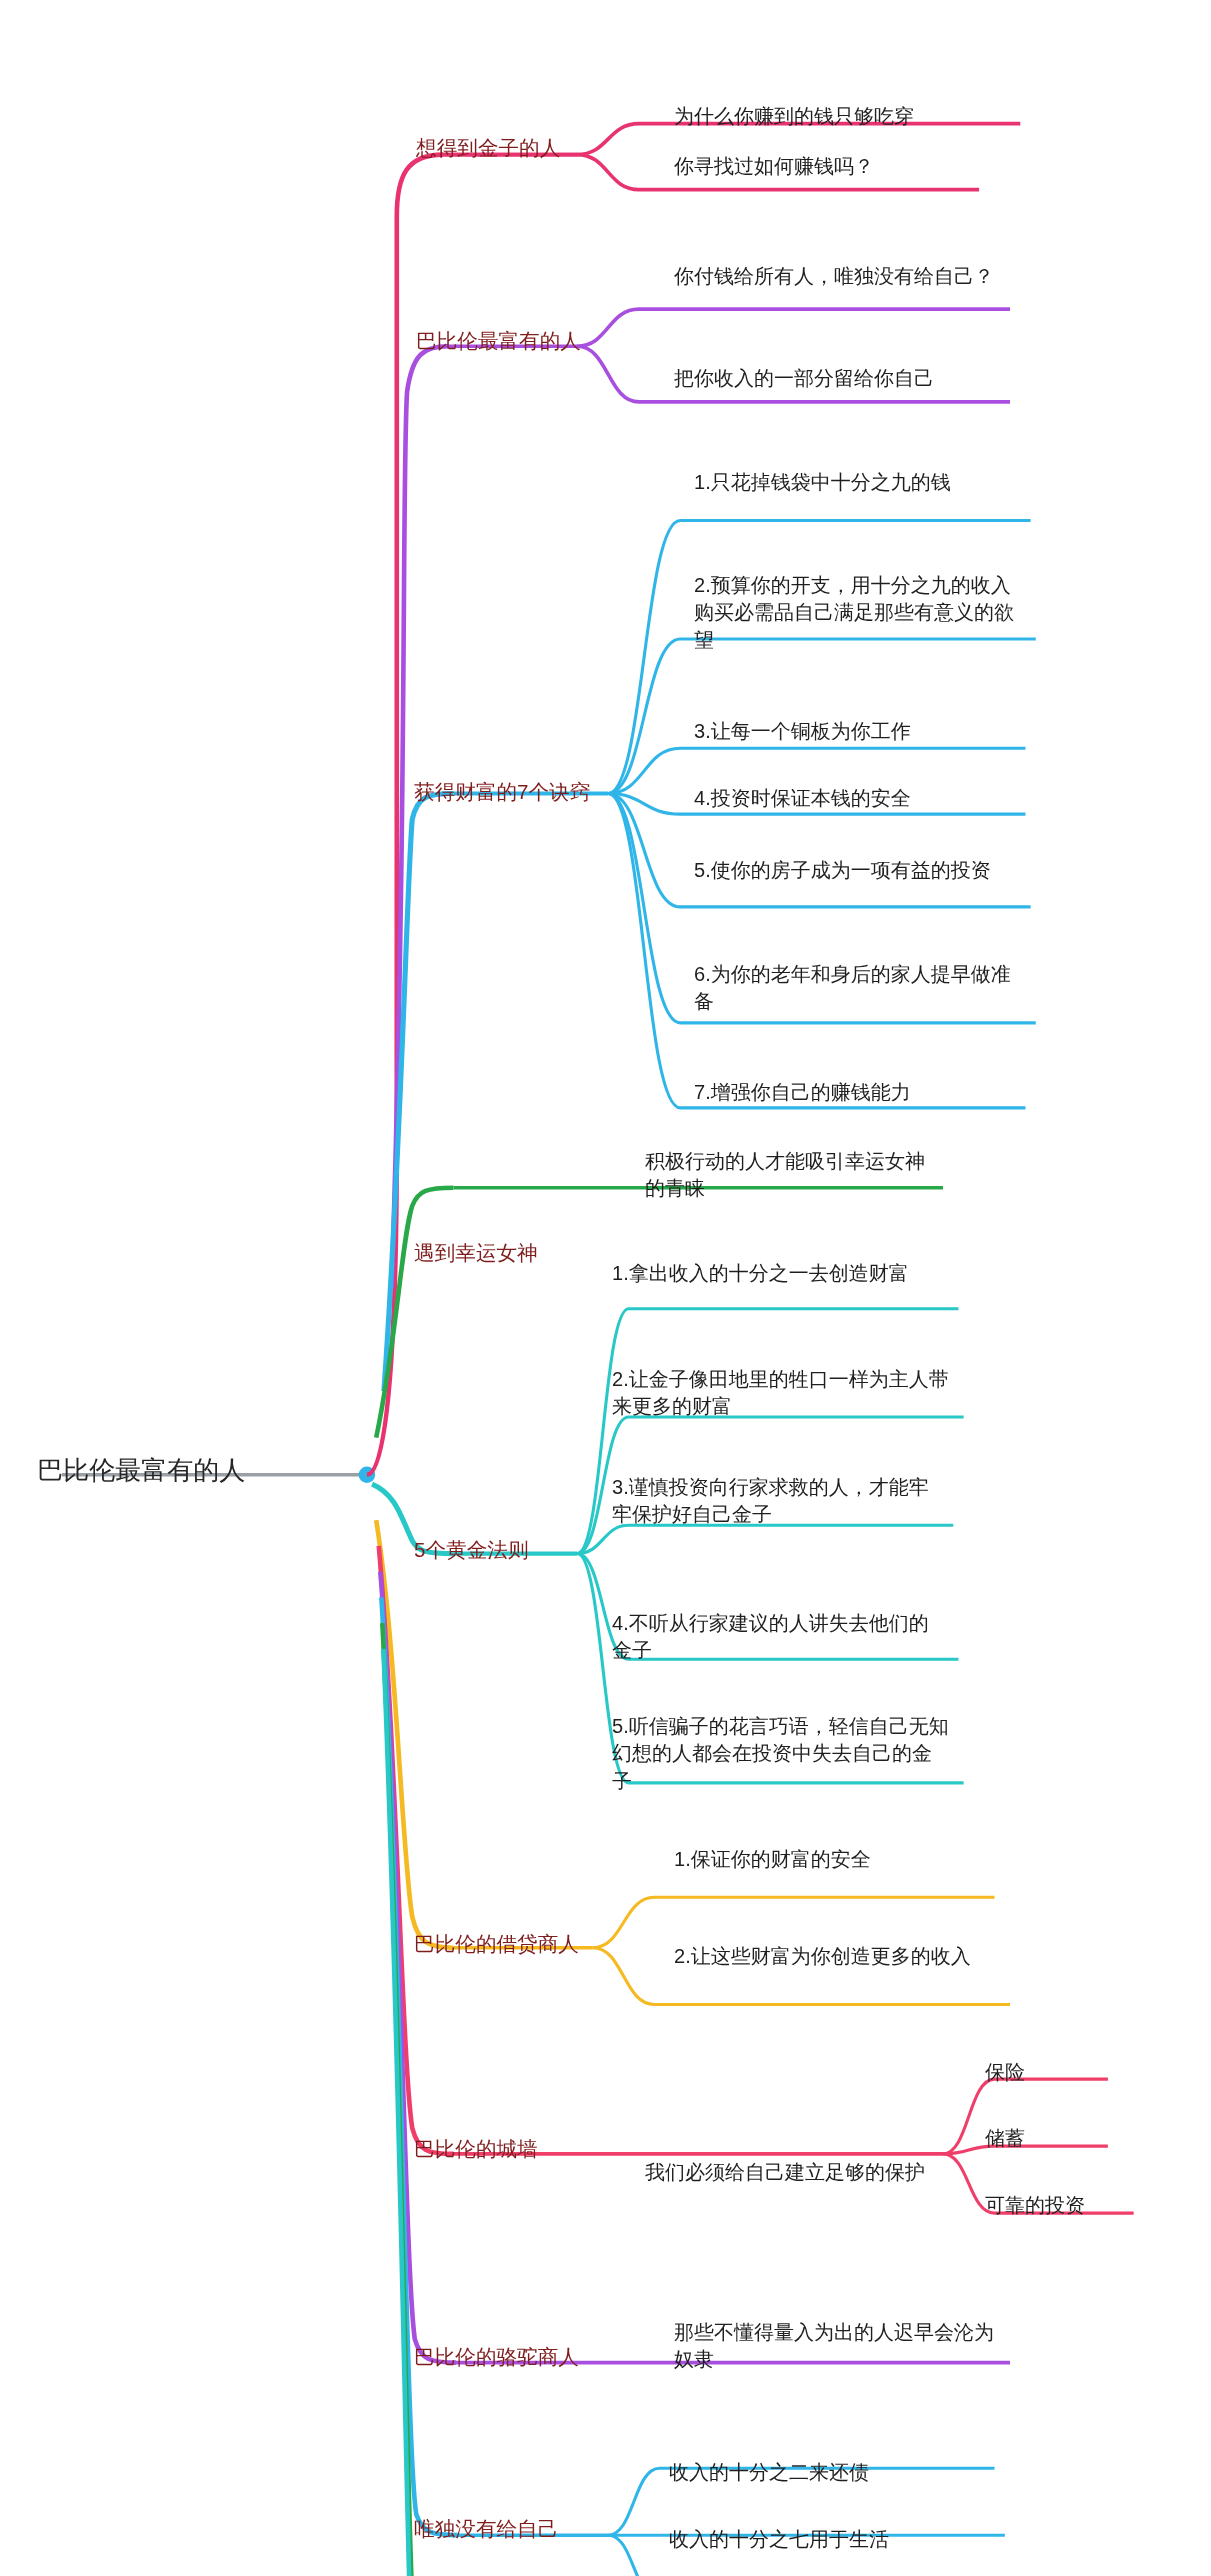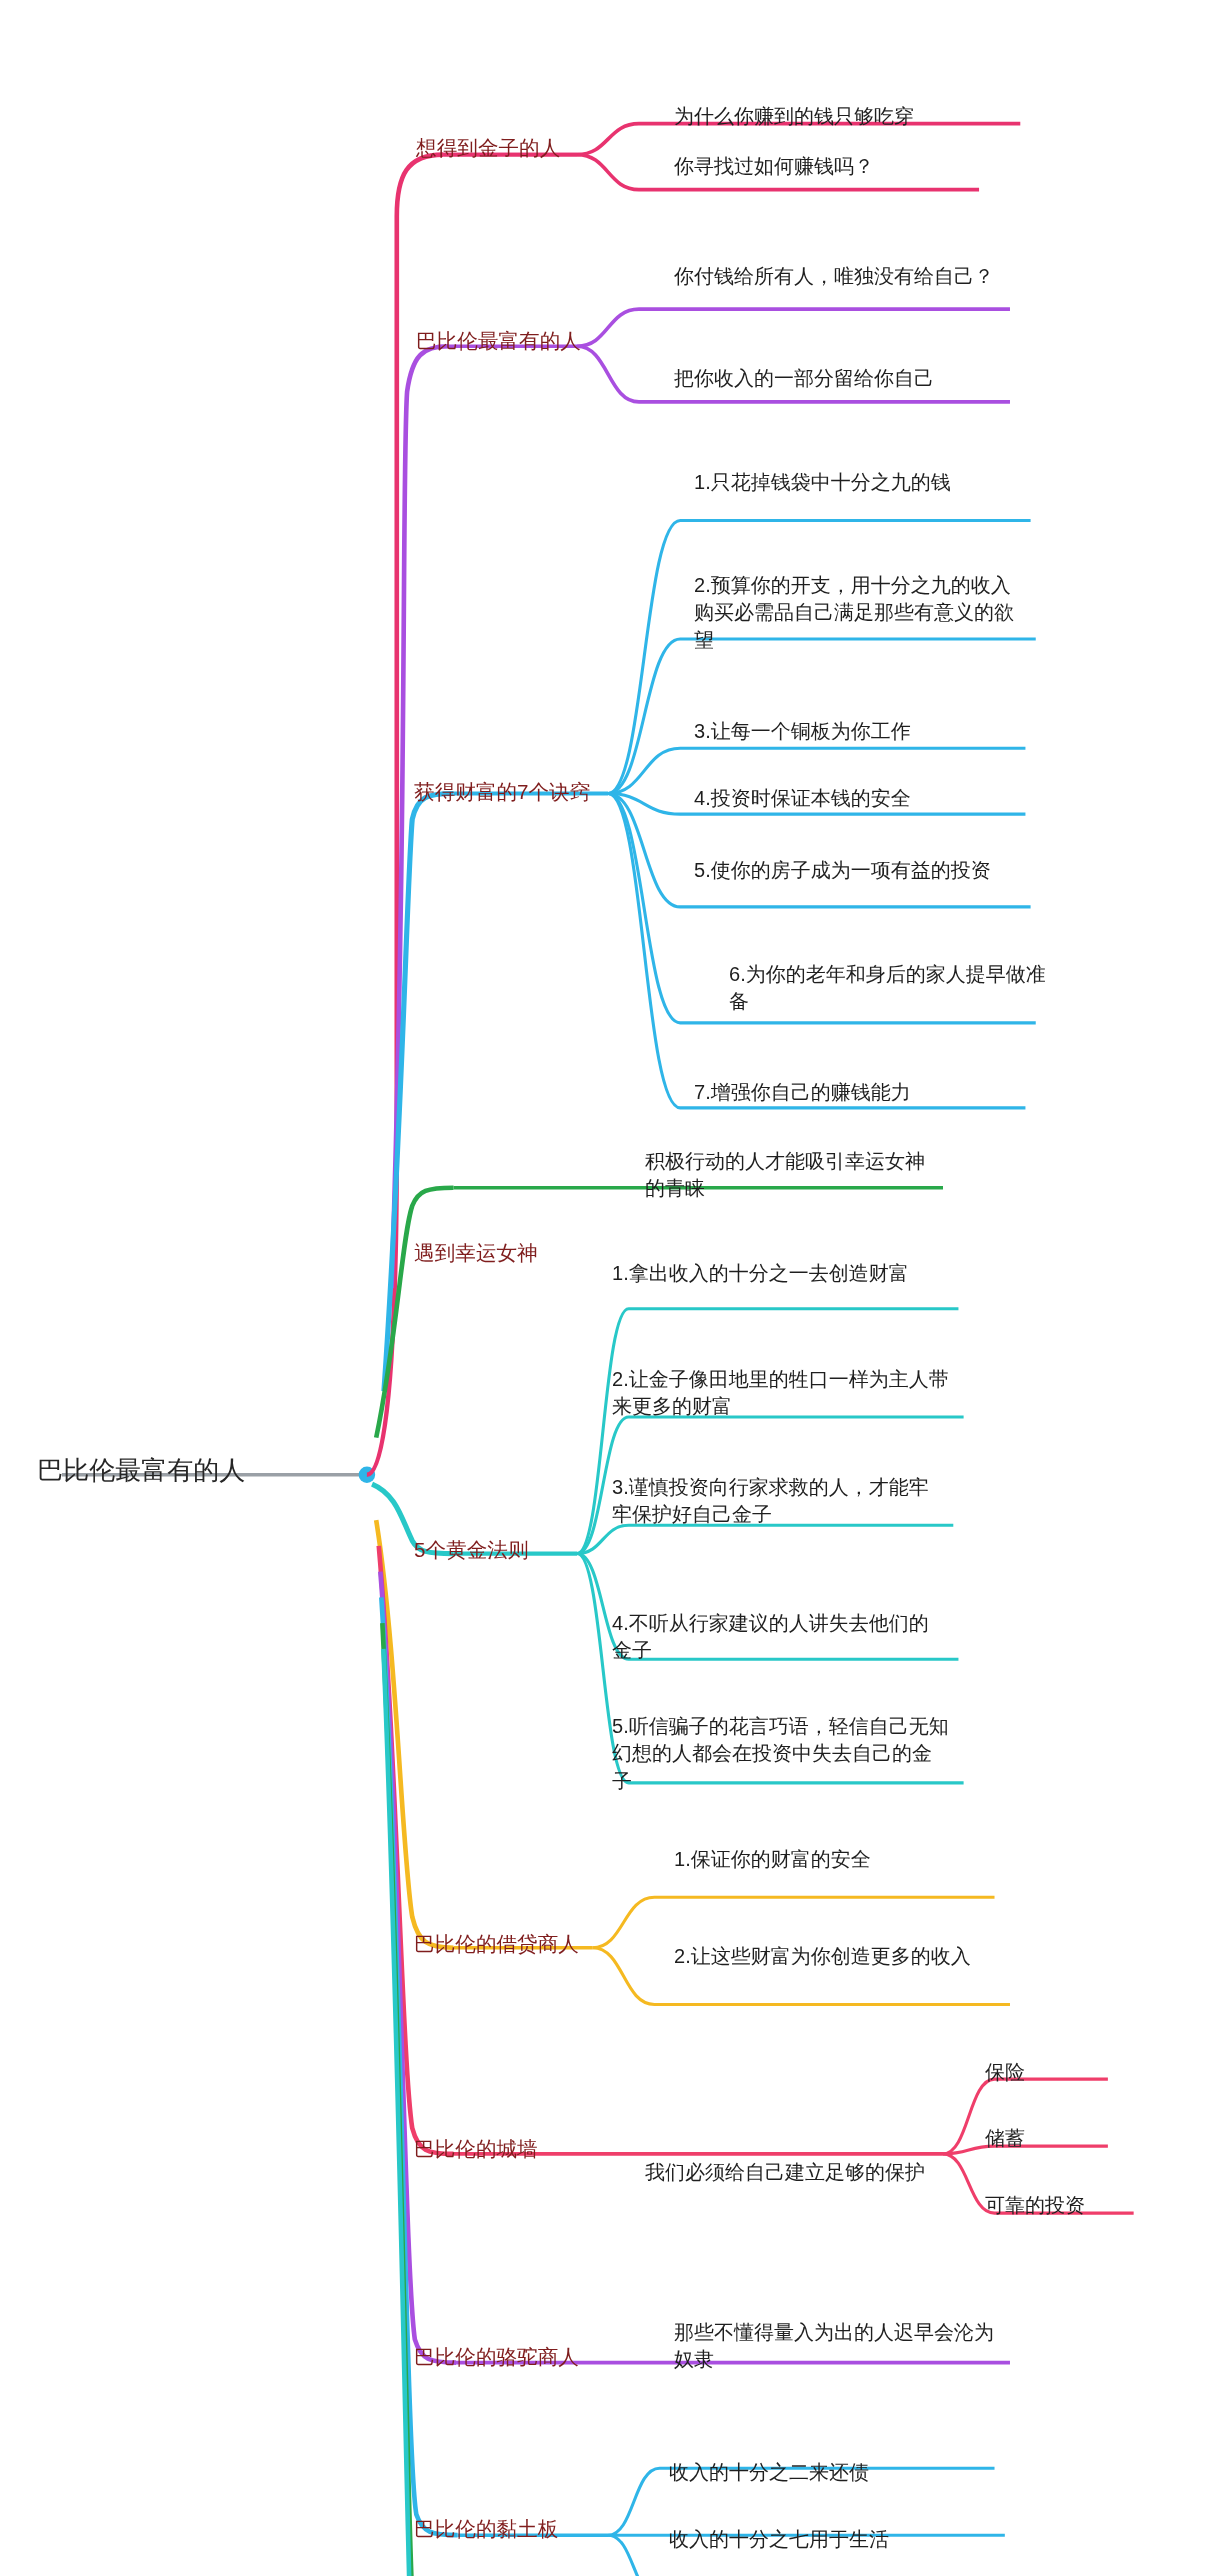--- a/index.html
+++ b/index.html
@@ -124,21 +124,21 @@
   <div class="node branch-node" style="left:412px; top:324px;">巴比伦最富有的人</div>
   <div class="node leaf-node" style="left:670px; top:260px; width:340px;">你付钱给所有人，唯独没有给自己？</div>
   <div class="node leaf-node" style="left:670px; top:362px; width:340px;">把你收入的一部分留给你自己</div>
 
   <div class="node branch-node" style="left:410px; top:775px;">获得财富的7个诀窍</div>
   <div class="node leaf-node" style="left:690px; top:466px; width:335px;">1.只花掉钱袋中十分之九的钱</div>
   <div class="node leaf-node" style="left:690px; top:569px; width:340px;">2.预算你的开支，用十分之九的收入购买必需品自己满足那些有意义的欲望</div>
   <div class="node leaf-node" style="left:690px; top:715px; width:330px;">3.让每一个铜板为你工作</div>
   <div class="node leaf-node" style="left:690px; top:782px; width:330px;">4.投资时保证本钱的安全</div>
   <div class="node leaf-node" style="left:690px; top:854px; width:335px;">5.使你的房子成为一项有益的投资</div>
-  <div class="node leaf-node" style="left:690px; top:958px; width:340px;margin-left:35px;">6.为你的老年和身后的家人提早做准备</div>
+  <div class="node leaf-node" style="left:690px; top:958px; width:340px;">6.为你的老年和身后的家人提早做准备</div>
   <div class="node leaf-node" style="left:690px; top:1076px; width:330px;">7.增强你自己的赚钱能力</div>
 
   <div class="node branch-node" style="left:410px; top:1236px;">遇到幸运女神</div>
   <div class="node leaf-node" style="left:641px; top:1145px; width:304px;">积极行动的人才能吸引幸运女神的青睐</div>
 
   <div class="node branch-node" style="left:410px; top:1533px;">5个黄金法则</div>
   <div class="node leaf-node" style="left:608px; top:1257px; width:340px;">1.拿出收入的十分之一去创造财富</div>
   <div class="node leaf-node" style="left:608px; top:1363px; width:345px;">2.让金子像田地里的牲口一样为主人带来更多的财富</div>
   <div class="node leaf-node" style="left:608px; top:1471px; width:340px;">3.谨慎投资向行家求救的人，才能牢牢保护好自己金子</div>
   <div class="node leaf-node" style="left:608px; top:1607px; width:340px;">4.不听从行家建议的人讲失去他们的金子</div>
@@ -150,18 +150,18 @@
 
   <div class="node branch-node" style="left:410px; top:2132px;">巴比伦的城墙</div>
   <div class="node leaf-node" style="left:641px; top:2111px; width:304px;margin-top:45px;">我们必须给自己建立足够的保护</div>
   <div class="node leaf-node" style="left:981px; top:2056px; width:113px;">保险</div>
   <div class="node leaf-node" style="left:981px; top:2122px; width:113px;">储蓄</div>
   <div class="node leaf-node" style="left:981px; top:2189px; width:165px;">可靠的投资</div>
 
   <div class="node branch-node" style="left:410px; top:2340px;">巴比伦的骆驼商人</div>
   <div class="node leaf-node" style="left:670px; top:2316px; width:330px;">那些不懂得量入为出的人迟早会沦为奴隶</div>
 
-  <div class="node branch-node" style="left:410px; top:2512px;">巴比伦的黏土板</div>
+  <div class="node branch-node" style="left:410px; top:2512px;">唯独没有给自己</div>
   <div class="node leaf-node" style="left:665px; top:2456px; width:319px;">收入的十分之二来还债</div>
   <div class="node leaf-node" style="left:665px; top:2523px; width:330px;">收入的十分之七用于生活</div>
 
 </div>
 
 
 </body></html>

